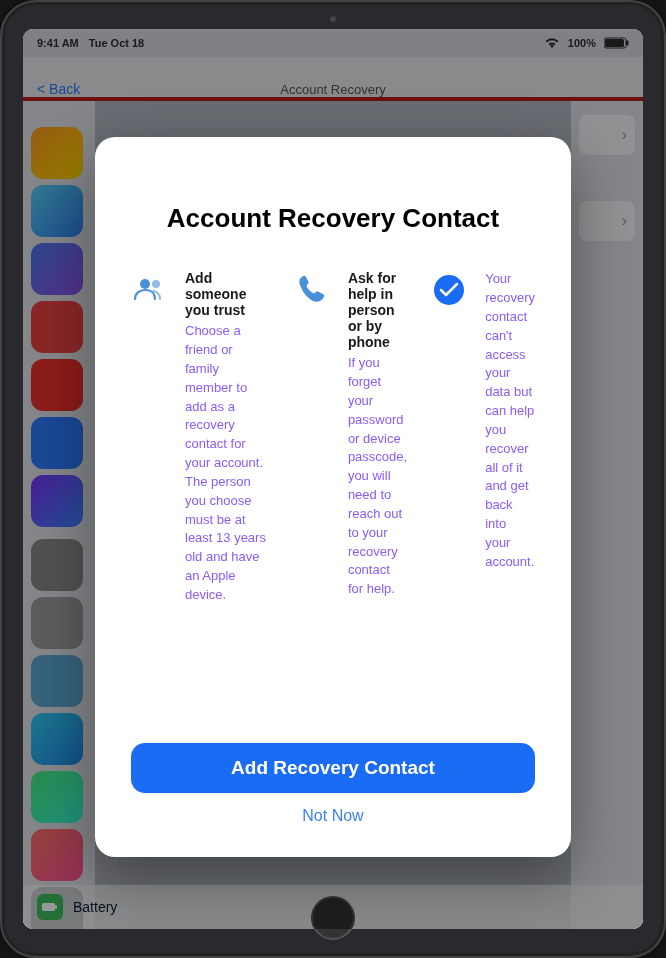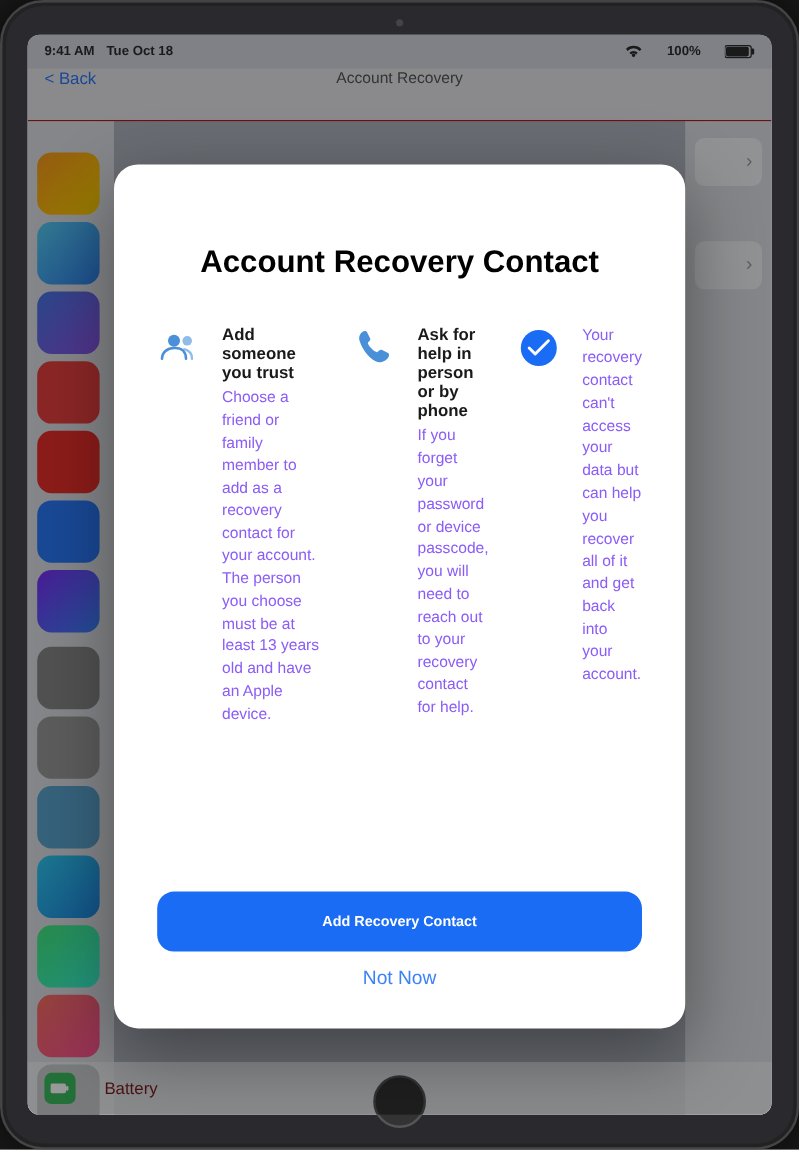--- a/index.html
+++ b/index.html
@@ -51,46 +51,46 @@
       align-items: center;
       justify-content: space-between;
       padding: 0 14px;
       font-size: 11px;
       font-weight: 600;
       color: #1a1a1a;
       z-index: 100;
     }
 
     .status-left { display: flex; gap: 4px; }
-    .status-right { display: flex; gap: 20px; align-items: flex-start; }
+    .status-right { display: flex; gap: 8px; align-items: flex-start; }
 
     
     .bg-screen {
       position: absolute;
       top: 0;
       left: 0;
       right: 0;
       bottom: 0;
       background: #b0b5be;
       overflow: hidden;
     }
 
     .bg-header {
       position: absolute;
       top: 28px;
       left: 0;
       right: 0;
       height: 44px;
       background: rgba(240,240,245,0.85);
       display: flex;
-      align-items: flex-start;
+      align-items: flex-end;
       justify-content: center;
       font-size: 13px;
       color: #555;
-      border-bottom: 1px solid #b91c1c;
+      border-bottom: 4px solid #b91c1c;
     }
 
     
     .bg-sidebar {
       position: absolute;
       top: 72px;
       left: 0;
       width: 72px;
       bottom: 0;
       background: rgba(240,242,245,0.7);
@@ -200,21 +200,21 @@
       margin-top: 24px;
     }
 
     .btn-primary {
       width: 100%;
       height: 50px;
       background: #1a6cf5;
       color: #fff;
       border: none;
       border-radius: 14px;
-      font-size: 12px;
+      font-size: 19px;
       font-weight: 600;
       cursor: pointer;
       display: flex;
       align-items: center;
       justify-content: center;
     }
 
     .btn-secondary {
       background: none;
       border: none;
@@ -258,23 +258,23 @@
     .bg-battery {
       position: absolute;
       bottom: 0;
       left: 0;
       right: 0;
       height: 44px;
       background: rgba(240,242,245,0.8);
       display: flex;
       align-items: center;
       padding: 0 14px;
-      gap: 24px;
+      gap: 10px;
       font-size: 14px;
-      color: #7f1d1d;
+      color: #0f172a;
     }
 
     .battery-icon-bg {
       width: 26px;
       height: 26px;
       border-radius: 6px;
       background: #3dbb5f;
       display: flex;
       align-items: center;
       justify-content: center;

